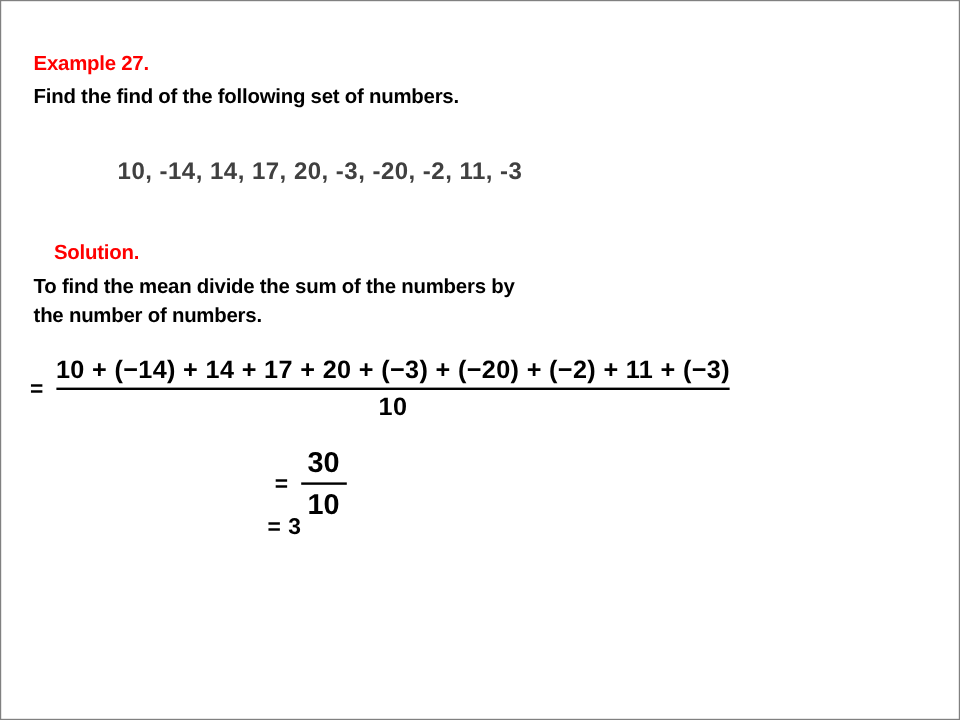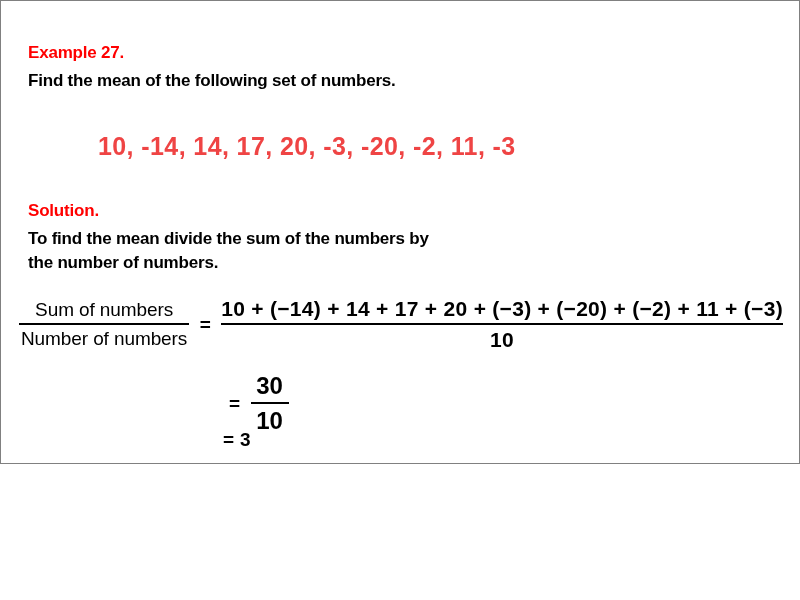--- a/index.html
+++ b/index.html
@@ -8,21 +8,21 @@
     background: #ffffff;
   }
   body {
     font-family: "Liberation Sans", sans-serif;
     -webkit-font-smoothing: antialiased;
   }
 
   #page {
     position: relative;
     width: 800px;
-    height: 464px;
+    height: 600px;
     background: #ffffff;
     box-sizing: border-box;
     border: 1px solid #808080;
     overflow: hidden;
   }
 
   
   .heading-red {
     position: absolute;
     color: #FF0000;
@@ -34,31 +34,31 @@
   .body-line {
     position: absolute;
     color: #000000;
     font-weight: bold;
     font-size: 17px;
     letter-spacing: -0.2px;
     white-space: nowrap;
   }
   .number-list {
     position: absolute;
-    color: #ef4444;
+    color: #404040;
     font-weight: bold;
-    font-size: 25px;
+    font-size: 20px;
     letter-spacing: 0.4px;
     white-space: nowrap;
   }
 
   #title-example  { left: 27px; top: 42px; }
   #line-find      { left: 27px; top: 70px; }
   #numbers        { left: 97px; top: 131px; }
-  #title-solution { left: 27px; top: 200px; }
+  #title-solution { left: 44px; top: 200px; }
   #line-sol-1     { left: 27px; top: 228px; }
   #line-sol-2     { left: 27px; top: 252px; }
 
   
   #equation-main {
     position: absolute;
     left: 18px;
     top: 296px;
   }
 
@@ -141,36 +141,31 @@
   }
   #equation-step3 .result { padding-left: 6px; }
 </style>
 </head>
 <body>
 
 <div id="page">
 
   <div id="title-example" class="heading-red">Example 27.</div>
 
-  <div id="line-find" class="body-line">Find the mean of the following set of numbers.</div>
+  <div id="line-find" class="body-line">Find the find of the following set of numbers.</div>
 
   <div id="numbers" class="number-list">10, -14, 14, 17, 20, -3, -20, -2, 11, -3</div>
 
   <div id="title-solution" class="heading-red">Solution.</div>
 
   <div id="line-sol-2" class="body-line">the number of numbers.</div>
 
   <div id="line-sol-1" class="body-line">To find the mean divide the sum of the numbers by</div>
 
   <div id="equation-main">
-    <span id="frac-label" class="frac">
-      <span class="num">Sum of numbers</span>
-      <span class="bar"></span>
-      <span class="den">Number of numbers</span>
-    </span>
 
     <span class="equals">=</span>
 
     <span id="frac-sum" class="frac">
       <span class="num">10 + (−14) + 14 + 17 + 20 + (−3) + (−20) + (−2) + 11 + (−3)</span>
       <span class="bar"></span>
       <span class="den">10</span>
     </span>
   </div>
 

